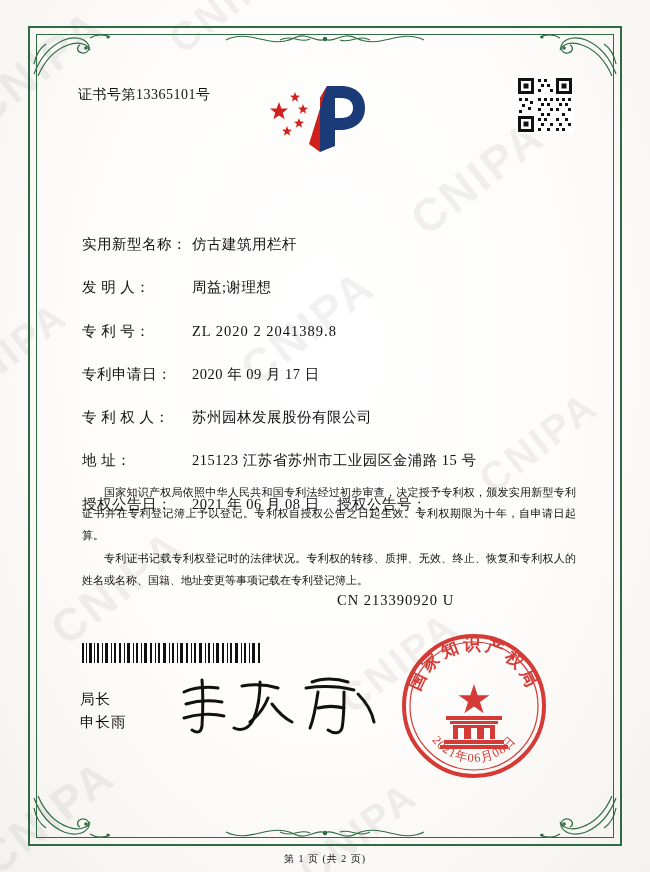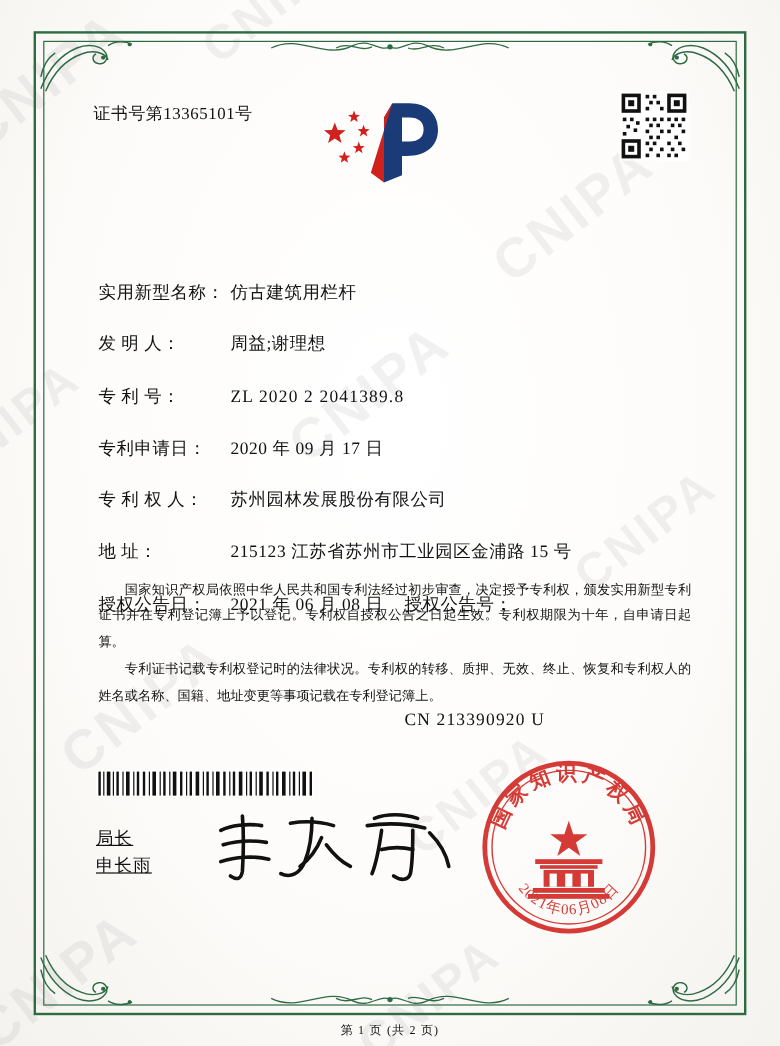--- a/index.html
+++ b/index.html
@@ -209,21 +209,21 @@
   }
   .barcode svg { width: 100%; height: 100%; display: block; }
 
   .signature-block {
     position: absolute;
     left: 28px;
     top: 636px;
     font-size: 14.5px;
     line-height: 1.6;
   }
-  .sig-line { letter-spacing: 1px; text-decoration: underline; }
+  .sig-line { letter-spacing: 1px; }
 
   .handwriting {
     position: absolute;
     left: 120px;
     top: 622px;
     width: 220px;
     height: 64px;
   }
   .handwriting svg { width: 100%; height: 100%; display: block; }
 

